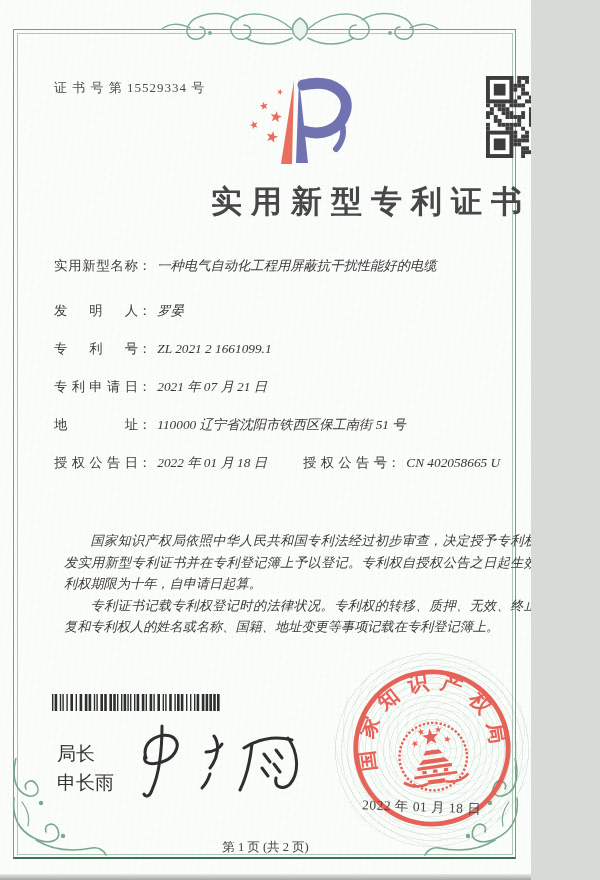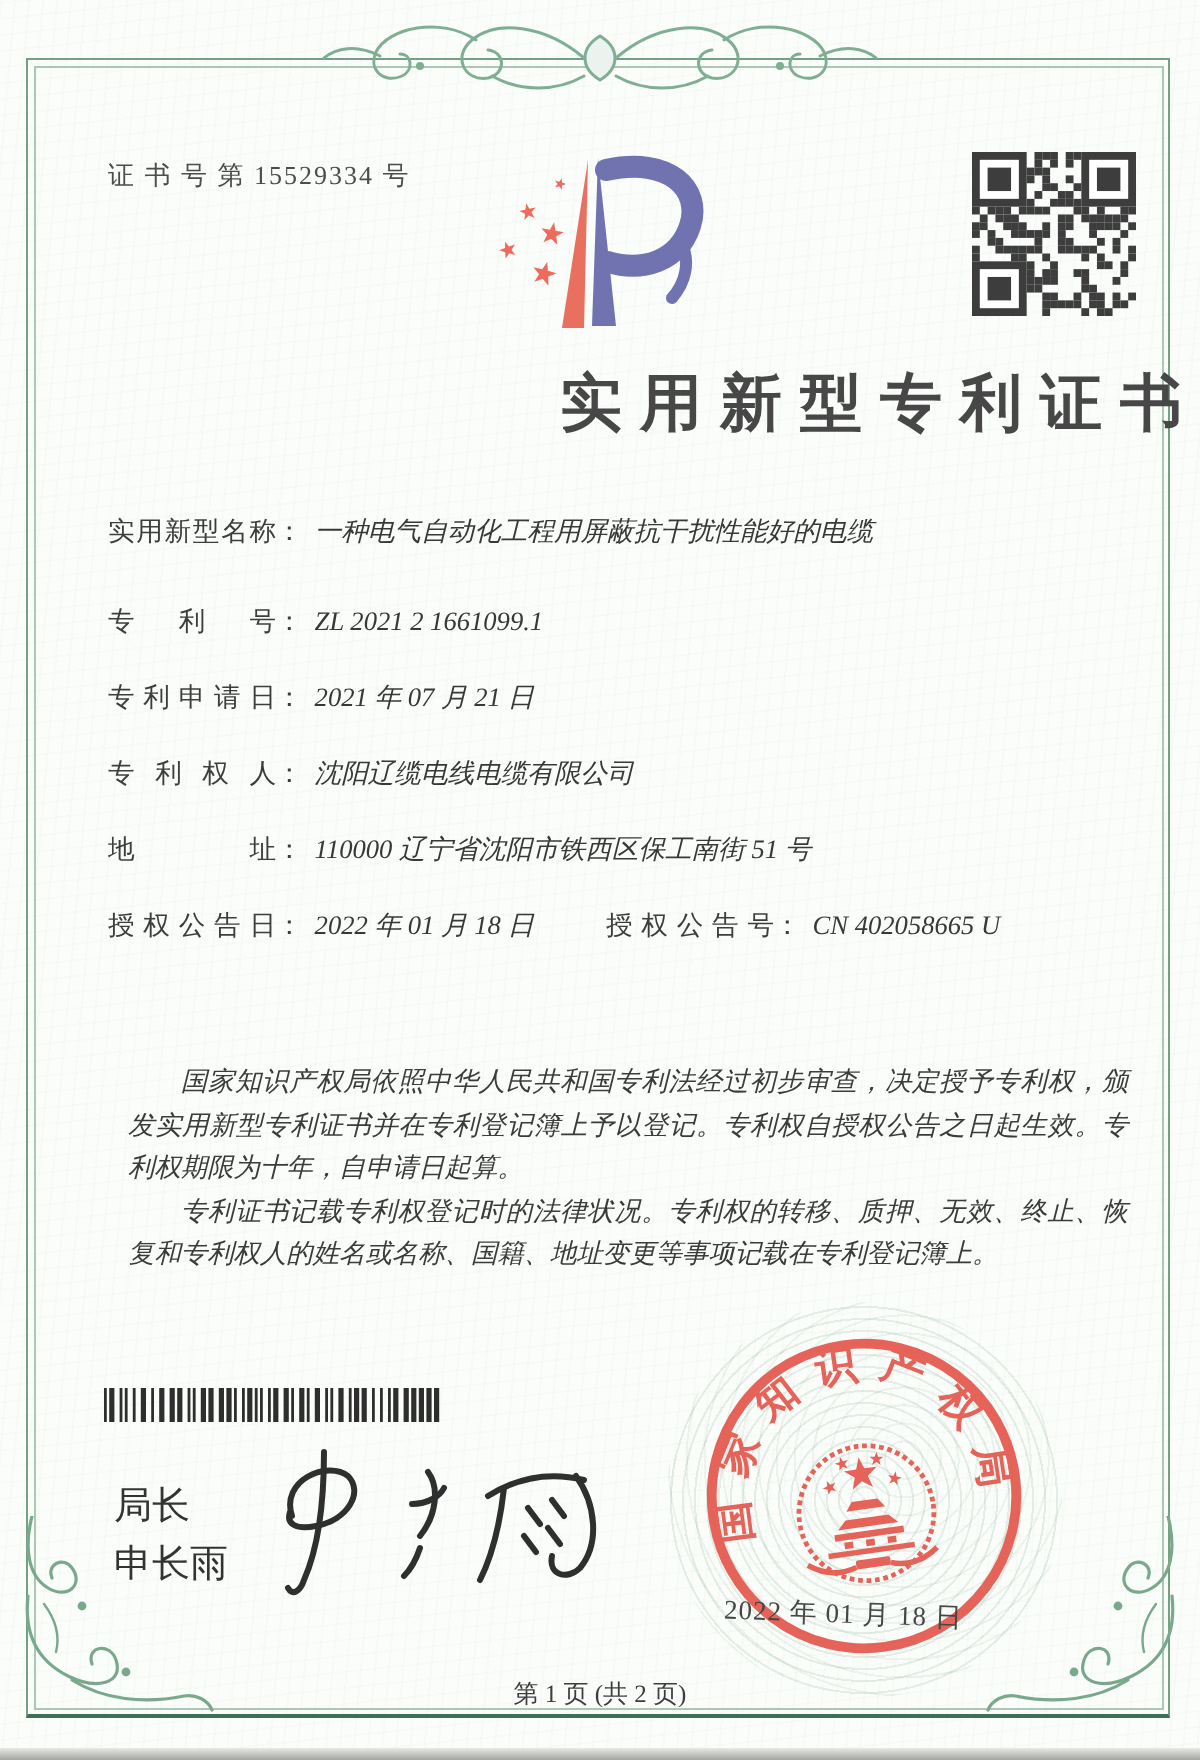--- a/index.html
+++ b/index.html
@@ -1,17 +1,17 @@
 <!DOCTYPE html>
 <html><head>
 <meta charset="utf-8">
 <style>
   html,body{margin:0;padding:0;background:#d8dad6;}
   .page{
-    position:relative;width:600px;height:880px;overflow:hidden;
+    position:relative;width:531px;height:880px;overflow:hidden;
     background-color:#fbfdfa;
     background-image:
       repeating-linear-gradient(95deg, rgba(150,190,160,0.045) 0 1px, transparent 1px 7px),
       repeating-linear-gradient(-6deg, rgba(150,190,160,0.04) 0 1px, transparent 1px 8px);
     font-family:"Liberation Serif","DejaVu Serif",serif;color:#3c3c3c;
   }
   .frame{position:absolute;left:13px;right:15px;top:29px;bottom:21px;
     border:1.5px solid #72a186;border-bottom:2.5px solid #3f6f55;pointer-events:none;}
   .frame::after{content:"";position:absolute;inset:2.5px;border:1px solid #aac8b5;}
   .page-edge{position:absolute;left:0;right:0;bottom:0;height:6px;
@@ -255,27 +255,27 @@
       <rect x="8" y="64" width="12" height="12" fill="#3d3d3d"></rect>
     </svg>
 
   <div class="title">实用新型专利证书</div>
 
   <div class="fields">
     <div class="field-row first">
       <span class="field-label">实用新型名称</span><span class="field-colon">：</span><span class="field-value">一种电气自动化工程用屏蔽抗干扰性能好的电缆</span>
     </div>
     <div class="field-row">
+      <span class="field-label">发明人</span><span class="field-colon">：</span><span class="field-value">罗晏</span>
+    </div>
+    <div class="field-row">
       <span class="field-label">专利号</span><span class="field-colon">：</span><span class="field-value">ZL 2021 2 1661099.1</span>
     </div>
     <div class="field-row">
       <span class="field-label">专利申请日</span><span class="field-colon">：</span><span class="field-value">2021 年 07 月 21 日</span>
-    </div>
-    <div class="field-row">
-      <span class="field-label">专利权人</span><span class="field-colon">：</span><span class="field-value">沈阳辽缆电线电缆有限公司</span>
     </div>
     <div class="field-row">
       <span class="field-label">地址</span><span class="field-colon">：</span><span class="field-value">110000  辽宁省沈阳市铁西区保工南街 51 号</span>
     </div>
     <div class="field-row">
       <span class="field-label">授权公告日</span><span class="field-colon">：</span><span class="field-value">2022 年 01 月 18 日</span><span class="field-label pair2">授权公告号</span><span class="field-colon">：</span><span class="field-value">CN 402058665 U</span>
     </div>
   </div>
 
   <div class="paras">

